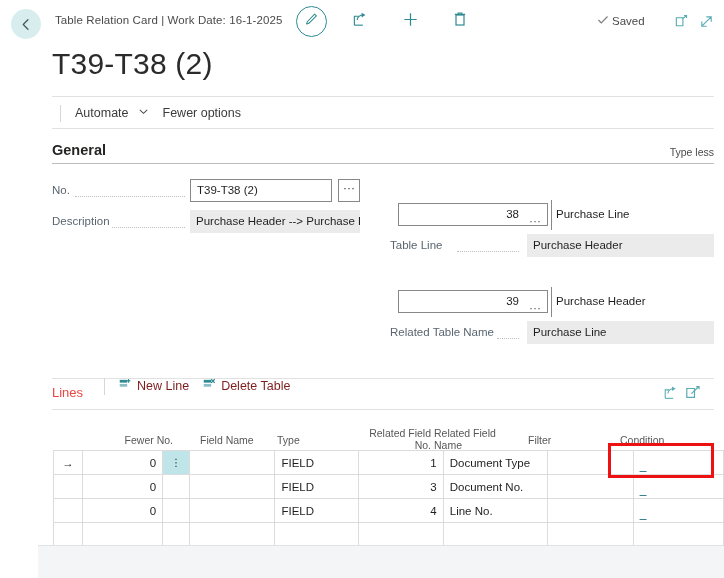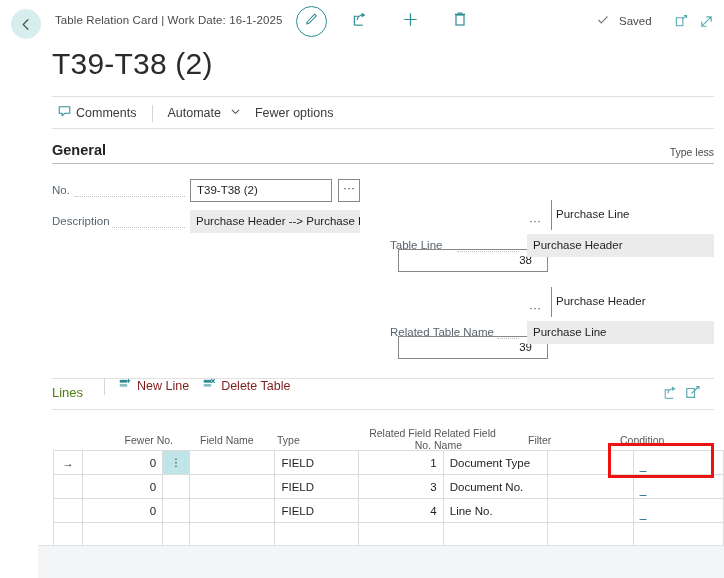--- a/index.html
+++ b/index.html
@@ -69,21 +69,21 @@
   .ic-trash  { left: 447px; }
 
   .saved {
     position: absolute;
     left: 597px; top: 14px;
     font-size: 11.5px;
     color: #4a4a4a;
     white-space: nowrap;
     display: flex;
     align-items: center;
-    gap: 10px;
+    gap: 3px;
   }
   .ic-popout { left: 668px; top: 10px; }
   .ic-expand { left: 693px; top: 10px; }
 
   
   .page-title {
     position: absolute;
     left: 52px; top: 47px;
     font-size: 30px;
     font-weight: 300;
@@ -188,24 +188,23 @@
   .f-num {
     position: absolute;
     box-sizing: border-box;
     border: 1px solid #8a8886;
     background: #ffffff;
     font-size: 11.5px;
     color: #1f1f1f;
     height: 23px;
     line-height: 21px;
     text-align: right;
-    padding-right: 15px;
+    padding-right: 28px;
     white-space: nowrap;
     cursor: text;
-    margin-top: 46px;
   }
   .ellip-btn {
     position: absolute;
     box-sizing: border-box;
     width: 22px; height: 23px;
     border: 1px solid #8a8886;
     background: #fff;
     font-size: 12px;
     color: #333;
     text-align: center;
@@ -230,21 +229,21 @@
     color: #1f1f1f;
     white-space: nowrap;
   }
 
   
   .hr-lines-top { left: 52px; top: 378px; width: 662px; }
   .lines-title {
     position: absolute;
     left: 52px; top: 385px;
     font-size: 13px;
-    color: #4d7c0f;
+    color: #ef4444;
     font-weight: 400;
   }
   .lines-bar {
     position: absolute;
     left: 96px; top: 376px;
     height: 20px;
     display: flex;
     align-items: center;
     font-size: 12.5px;
     color: #7f1d1d;
@@ -400,28 +399,20 @@
         <path d="M3 13 L13 3 M8.2 3 H13 V7.8 M7.8 13 H3 V8.2" fill="none" stroke="#5aacb3" stroke-width="1.2" stroke-linecap="round"></path>
       </svg>
     </span>
   </div>
 </div>
 
 <div class="page-title">T39-T38 (2)</div>
 <div class="hr hr-top"></div>
 
 <div class="actionbar">
-  <div class="act">
-    <span>
-      <svg width="13" height="13" viewBox="0 0 14 14">
-        <path d="M1.3 2 H12.7 V9 H7.3 L4.4 11.6 V9 H1.3 Z" fill="none" stroke="#2e8b91" stroke-width="1.1" stroke-linejoin="round"></path>
-      </svg>
-    </span>
-    <span>Comments</span>
-  </div>
 
   <div class="act-sep"></div>
 
   <div class="act">
     <span>Automate</span>
     <span class="chev">
       <svg width="11" height="11" viewBox="0 0 12 12">
         <path d="M2 4.3 L6 8 L10 4.3" fill="none" stroke="#4a4a4a" stroke-width="1.1"></path>
       </svg>
     </span>

